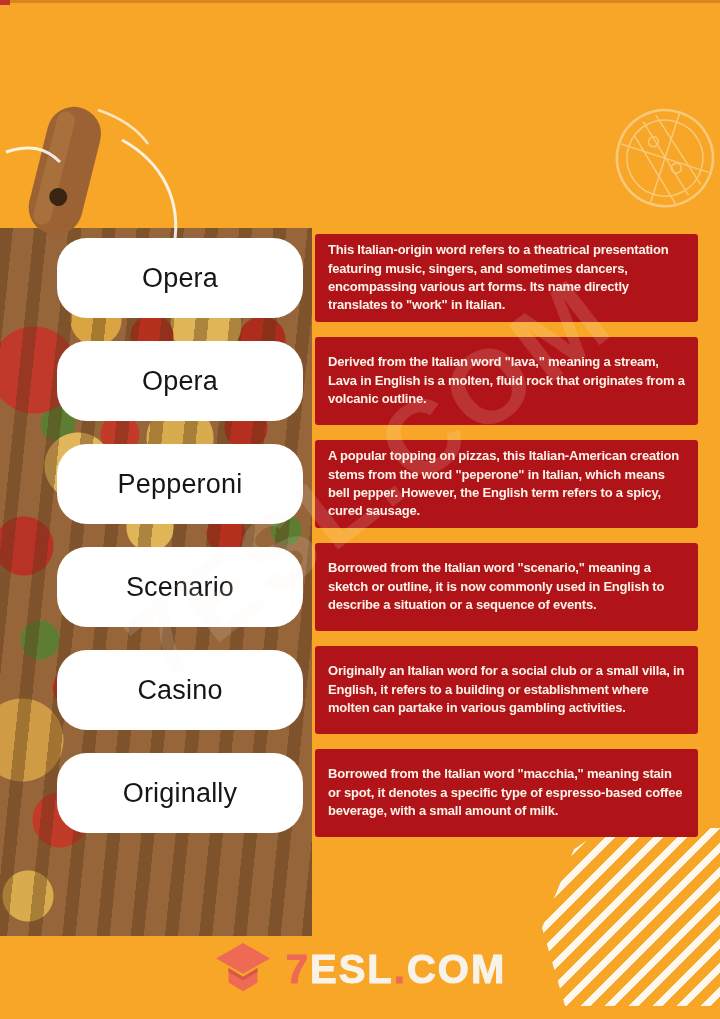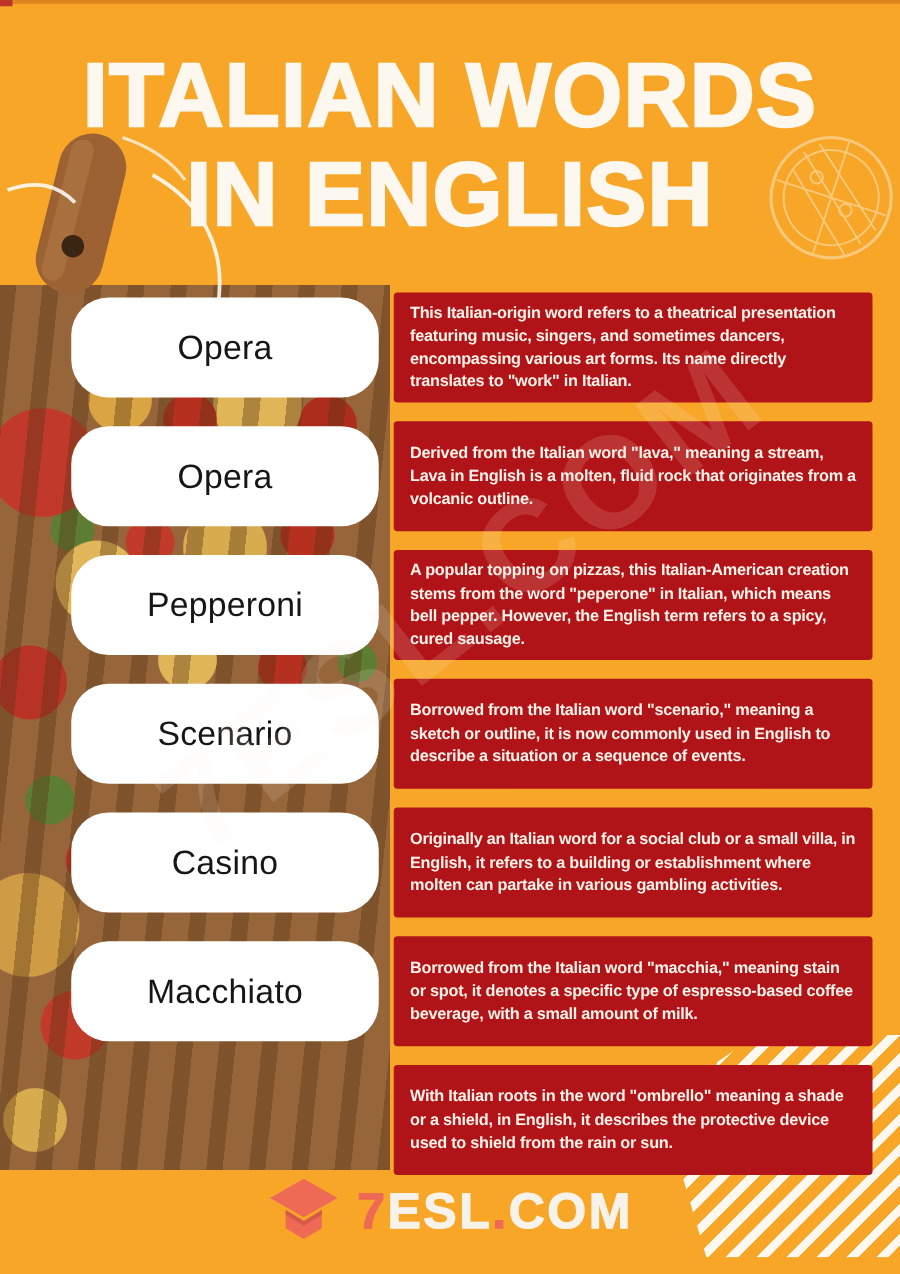--- a/index.html
+++ b/index.html
@@ -125,24 +125,20 @@
   <svg class="deco" style="left:608px;top:102px;" width="112" height="118" viewBox="0 0 112 118">
     <g transform="rotate(18 56 59)" stroke="#F9E6BD" fill="none" opacity="0.55">
       <circle cx="56" cy="56" r="48" stroke-width="2.5"></circle>
       <circle cx="56" cy="56" r="38" stroke-width="1.5"></circle>
       <path d="M24 28 L90 84 M34 18 L98 70 M20 44 L80 96 M56 8 L56 104 M10 56 L102 56" stroke-width="1.5"></path>
       <circle cx="40" cy="44" r="5" stroke-width="1.5"></circle>
       <circle cx="70" cy="62" r="5" stroke-width="1.5"></circle>
     </g>
   </svg>
 
-  <div class="title">
-    <div>ITALIAN WORDS</div>
-    <div>IN ENGLISH</div>
-  </div>
 
   <div class="row" style="top:234px;">
     <div class="pill">
         <span>Opera</span>
       </div>
     <div class="desc">
         <div class="desc-text">This Italian-origin word refers to a theatrical presentation featuring music, singers, and sometimes dancers, encompassing various art forms. Its name directly translates to "work" in Italian.</div>
       </div>
   </div>
   <div class="row" style="top:337px;">
@@ -172,30 +168,27 @@
   <div class="row" style="top:646px;">
     <div class="pill">
         <span>Casino</span>
       </div>
     <div class="desc">
         <div class="desc-text">Originally an Italian word for a social club or a small villa, in English, it refers to a building or establishment where molten can partake in various gambling activities.</div>
       </div>
   </div>
   <div class="row" style="top:749px;">
     <div class="pill">
-        <span>Macchiato</span>
+        <span>Originally</span>
       </div>
     <div class="desc">
         <div class="desc-text">Borrowed from the Italian word "macchia," meaning stain or spot, it denotes a specific type of espresso-based coffee beverage, with a small amount of milk.</div>
       </div>
   </div>
   <div class="row" style="top:852px;">
-    <div class="desc">
-        <div class="desc-text">With Italian roots in the word "ombrello" meaning a shade or a shield, in English, it describes the protective device used to shield from the rain or sun.</div>
-      </div>
   </div>
 
   <div class="watermark">7ESL.COM</div>
 
   <div class="footer">
     <svg width="58" height="54" viewBox="0 0 60 56">
       <polygon points="30,1 58,17 30,33 2,17" fill="#EE6A55"></polygon>
       <polygon points="15,27 15,42 30,51 45,42 45,27 30,36" fill="#EE6A55"></polygon>
       <polygon points="30,36 45,27 45,31 30,40 15,31 15,27" fill="#D85847"></polygon>
     </svg>

